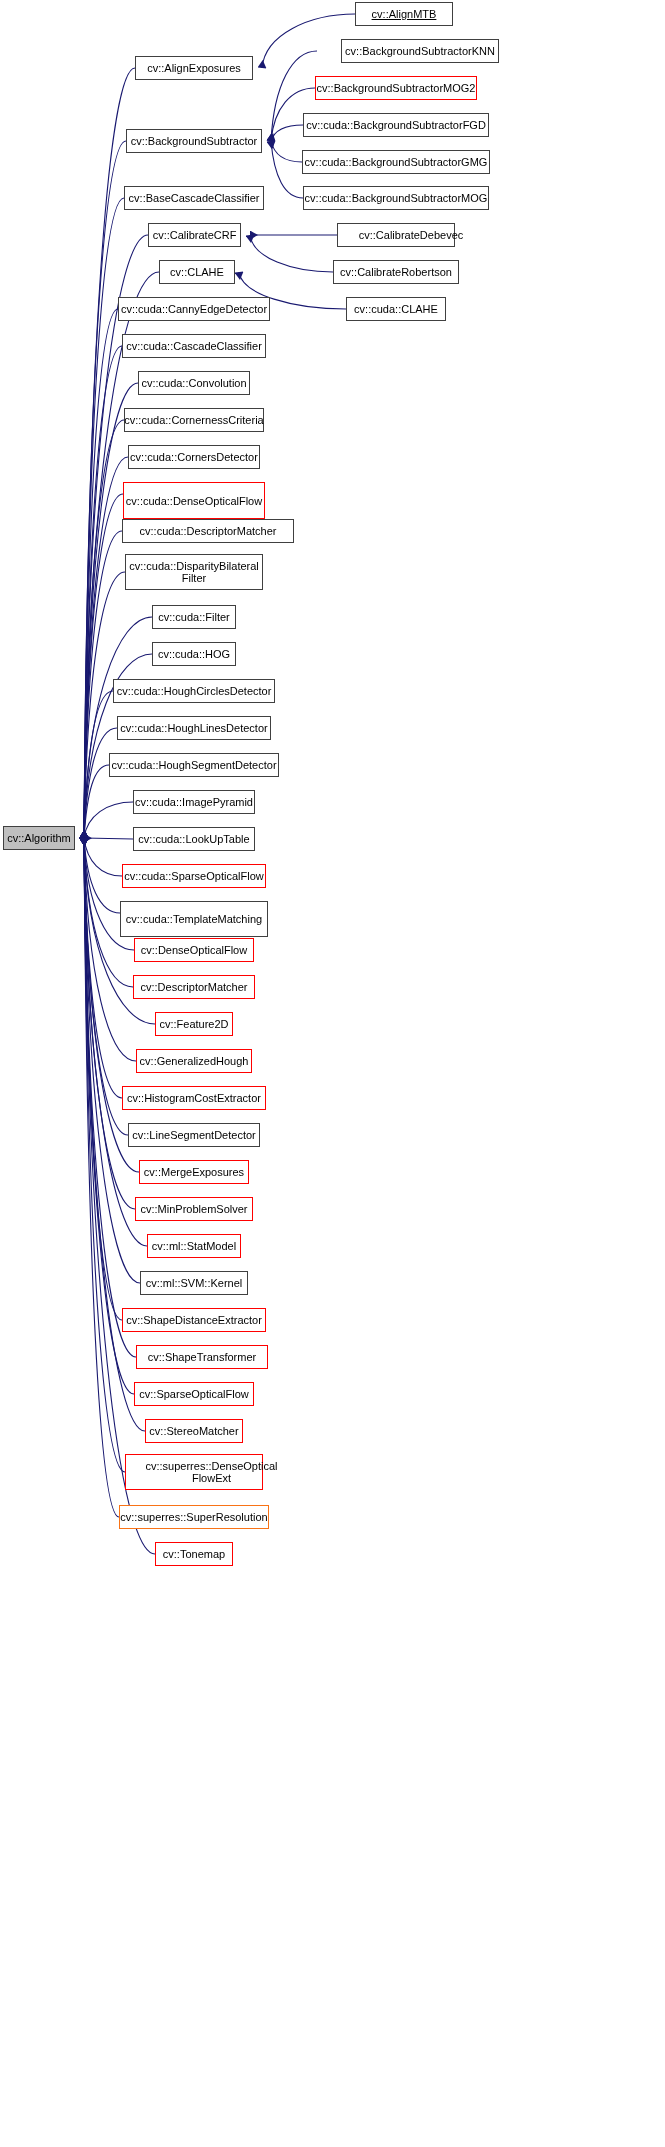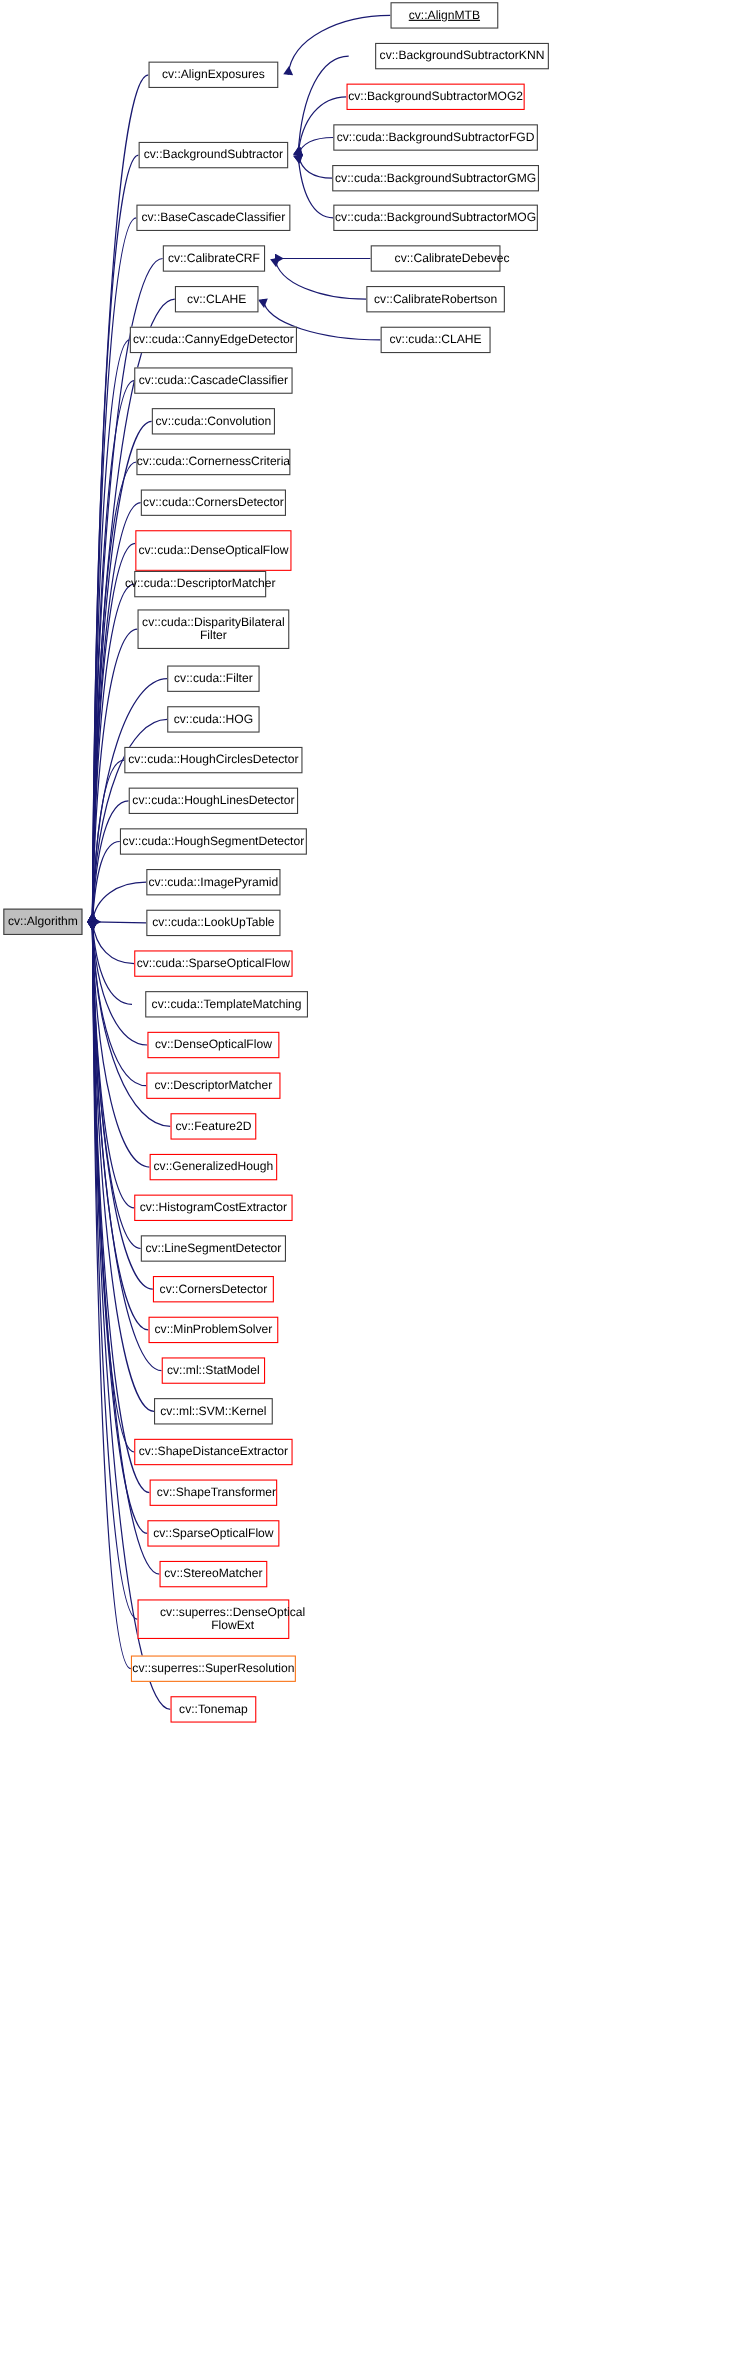--- a/index.html
+++ b/index.html
@@ -81,44 +81,44 @@
       <div class="node" style="left: 126px; top: 129px; width: 136px; height: 24px;"><span>cv::BackgroundSubtractor</span></div>
       <div class="node" style="left: 124px; top: 186px; width: 140px; height: 24px;"><span>cv::BaseCascadeClassifier</span></div>
       <div class="node" style="left: 148px; top: 223px; width: 93px; height: 24px;"><span>cv::CalibrateCRF</span></div>
       <div class="node" style="left: 159px; top: 260px; width: 76px; height: 24px;"><span>cv::CLAHE</span></div>
       <div class="node" style="left: 118px; top: 297px; width: 152px; height: 24px;"><span>cv::cuda::CannyEdgeDetector</span></div>
       <div class="node" style="left: 122px; top: 334px; width: 144px; height: 24px;"><span>cv::cuda::CascadeClassifier</span></div>
       <div class="node" style="left: 138px; top: 371px; width: 112px; height: 24px; text-align: center;"><span>cv::cuda::Convolution</span></div>
       <div class="node" style="left: 124px; top: 408px; width: 140px; height: 24px;"><span>cv::cuda::CornernessCriteria</span></div>
       <div class="node" style="left: 128px; top: 445px; width: 132px; height: 24px;"><span>cv::cuda::CornersDetector</span></div>
       <div class="node red" style="left: 123px; top: 482px; width: 142px; height: 37px;"><span>cv::cuda::DenseOpticalFlow</span></div>
-      <div class="node" style="left: 122px; top: 519px; width: 120px; height: 24px;"><span>cv::cuda::DescriptorMatcher</span></div>
+      <div class="node" style="left: 122px; top: 519px; width: 172px; height: 24px;"><span>cv::cuda::DescriptorMatcher</span></div>
       <div class="node" style="left: 125px; top: 554px; width: 138px; height: 36px;"><span>cv::cuda::DisparityBilateral
 Filter</span></div>
       <div class="node" style="left: 152px; top: 605px; width: 84px; height: 24px;"><span>cv::cuda::Filter</span></div>
       <div class="node" style="left: 152px; top: 642px; width: 84px; height: 24px;"><span>cv::cuda::HOG</span></div>
       <div class="node" style="left: 113px; top: 679px; width: 162px; height: 24px;"><span>cv::cuda::HoughCirclesDetector</span></div>
       <div class="node" style="left: 117px; top: 716px; width: 154px; height: 24px;"><span>cv::cuda::HoughLinesDetector</span></div>
       <div class="node" style="left: 109px; top: 753px; width: 170px; height: 24px;"><span>cv::cuda::HoughSegmentDetector</span></div>
       <div class="node" style="left: 133px; top: 790px; width: 122px; height: 24px;"><span>cv::cuda::ImagePyramid</span></div>
       <div class="node" style="left: 133px; top: 827px; width: 122px; height: 24px;"><span>cv::cuda::LookUpTable</span></div>
       <div class="node red" style="left: 122px; top: 864px; width: 144px; height: 24px;"><span>cv::cuda::SparseOpticalFlow</span></div>
-      <div class="node" style="left: 132px; top: 901px; width: 148px; height: 24px; text-align: center;"><span>cv::cuda::TemplateMatching</span></div>
+      <div class="node" style="left: 120px; top: 901px; width: 148px; height: 36px; text-align: center;"><span>cv::cuda::TemplateMatching</span></div>
       <div class="node red" style="left: 134px; top: 938px; width: 120px; height: 24px;"><span>cv::DenseOpticalFlow</span></div>
       <div class="node red" style="left: 133px; top: 975px; width: 122px; height: 24px;"><span>cv::DescriptorMatcher</span></div>
       <div class="node red" style="left: 155px; top: 1012px; width: 78px; height: 24px;"><span>cv::Feature2D</span></div>
       <div class="node red" style="left: 136px; top: 1049px; width: 116px; height: 24px;"><span>cv::GeneralizedHough</span></div>
       <div class="node red" style="left: 122px; top: 1086px; width: 144px; height: 24px;"><span>cv::HistogramCostExtractor</span></div>
       <div class="node" style="left: 128px; top: 1123px; width: 132px; height: 24px;"><span>cv::LineSegmentDetector</span></div>
-      <div class="node red" style="left: 139px; top: 1160px; width: 110px; height: 24px;"><span>cv::CornersDetector</span></div>
+      <div class="node red" style="left: 139px; top: 1160px; width: 110px; height: 24px;"><span>cv::MergeExposures</span></div>
       <div class="node red" style="left: 135px; top: 1197px; width: 118px; height: 24px;"><span>cv::MinProblemSolver</span></div>
       <div class="node red" style="left: 147px; top: 1234px; width: 94px; height: 24px;"><span>cv::ml::StatModel</span></div>
       <div class="node" style="left: 140px; top: 1271px; width: 108px; height: 24px;"><span>cv::ml::SVM::Kernel</span></div>
       <div class="node red" style="left: 122px; top: 1308px; width: 144px; height: 24px;"><span>cv::ShapeDistanceExtractor</span></div>
-      <div class="node red" style="left: 136px; top: 1345px; width: 116px; height: 24px; justify-content: flex-end;"><span>cv::ShapeTransformer</span></div>
+      <div class="node red" style="left: 136px; top: 1345px; width: 132px; height: 24px;"><span>cv::ShapeTransformer</span></div>
       <div class="node red" style="left: 134px; top: 1382px; width: 120px; height: 24px;"><span>cv::SparseOpticalFlow</span></div>
       <div class="node red" style="left: 145px; top: 1419px; width: 98px; height: 24px;"><span>cv::StereoMatcher</span></div>
       <div class="node red" style="left: 125px; top: 1454px; width: 138px; height: 36px; padding-left: 35px;"><span>cv::superres::DenseOptical
 FlowExt</span></div>
       <div class="node thick" style="left: 119px; top: 1505px; width: 150px; height: 24px;"><span>cv::superres::SuperResolution</span></div>
       <div class="node red" style="left: 155px; top: 1542px; width: 78px; height: 24px;"><span>cv::Tonemap</span></div>
       <div class="node" style="left: 355px; top: 2px; width: 98px; height: 24px; text-decoration: underline;"><span>cv::AlignMTB</span></div>
       <div class="node" style="left: 317px; top: 39px; width: 158px; height: 24px; margin-left: 24px;"><span>cv::BackgroundSubtractorKNN</span></div>
       <div class="node red" style="left: 315px; top: 76px; width: 162px; height: 24px;"><span>cv::BackgroundSubtractorMOG2</span></div>
       <div class="node" style="left: 303px; top: 113px; width: 186px; height: 24px;"><span>cv::cuda::BackgroundSubtractorFGD</span></div>

